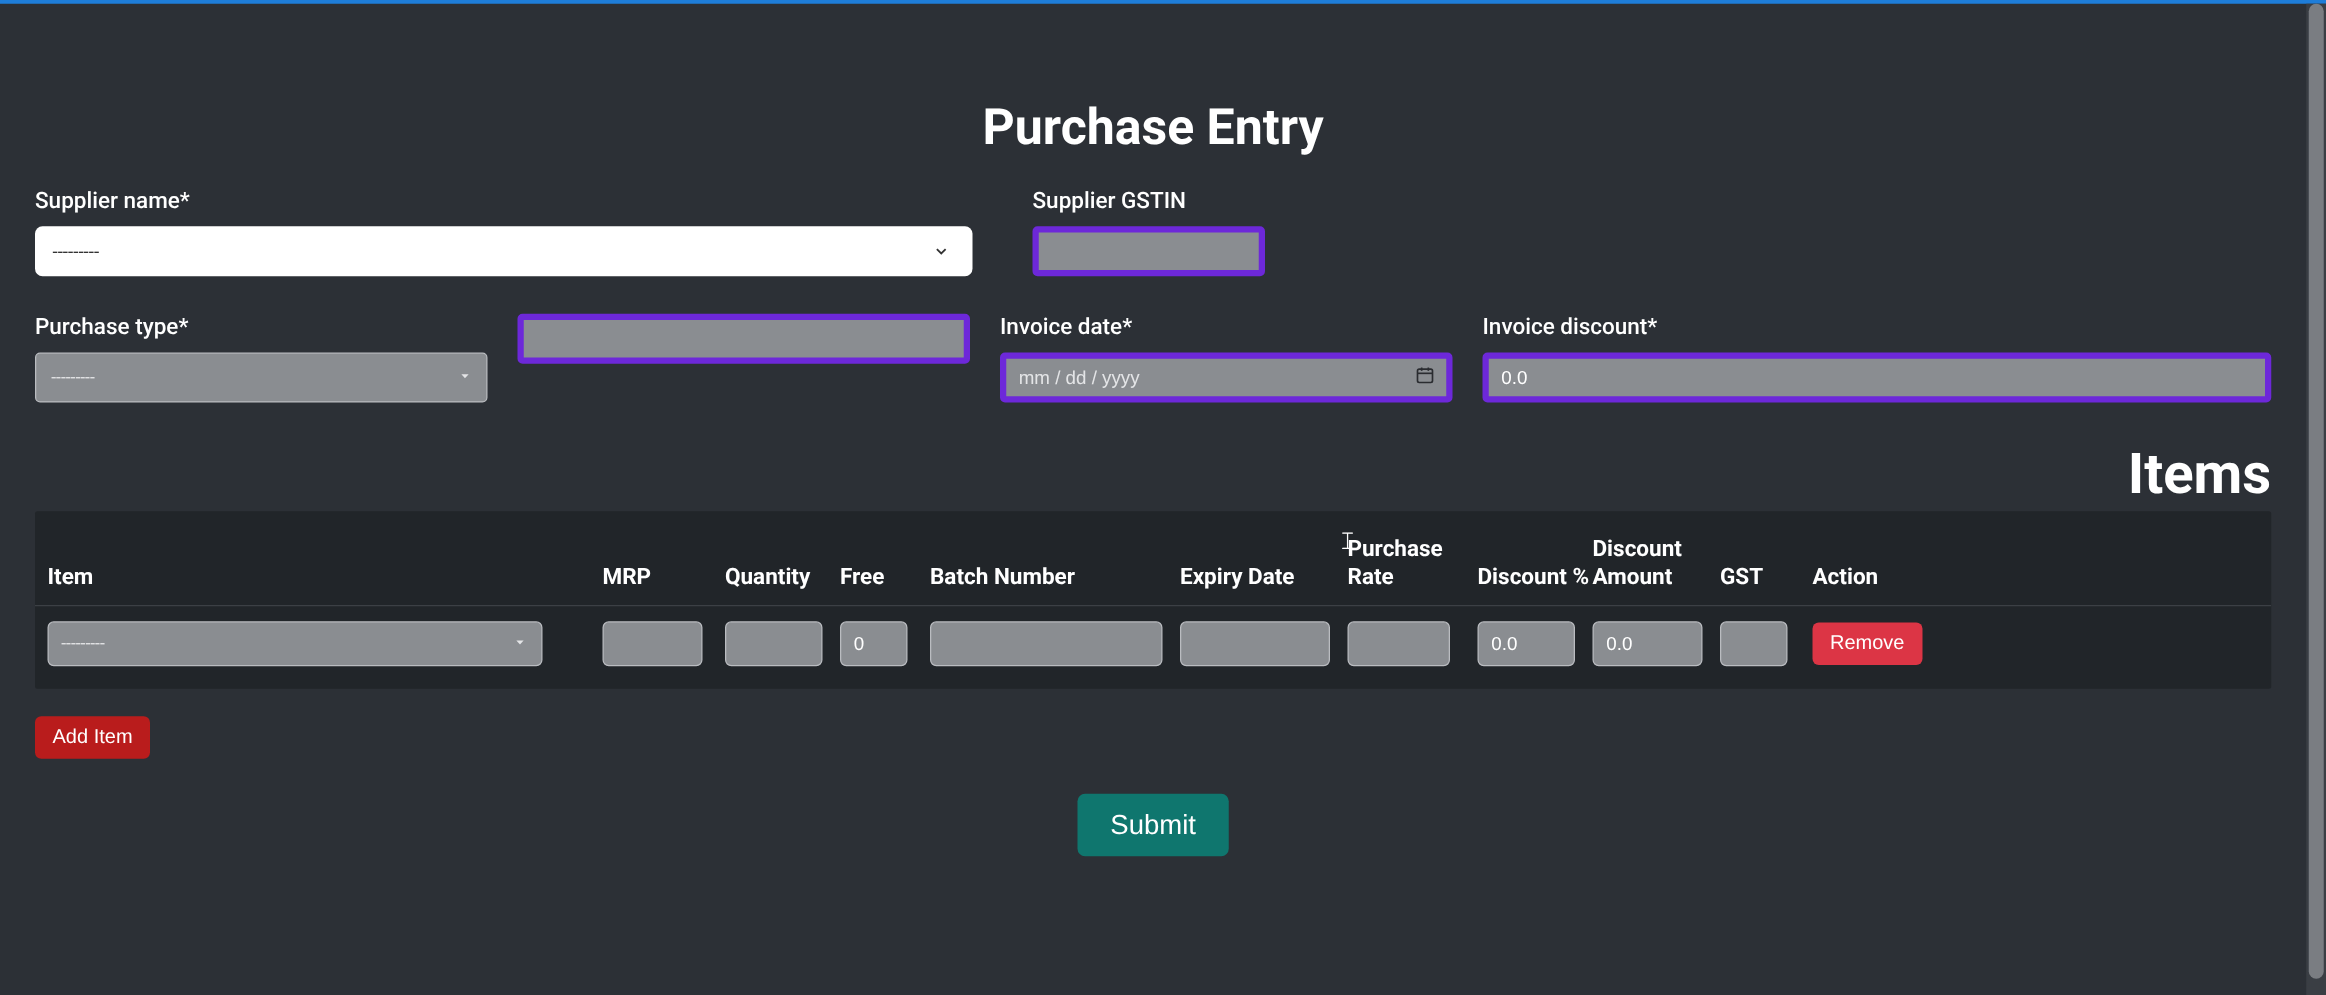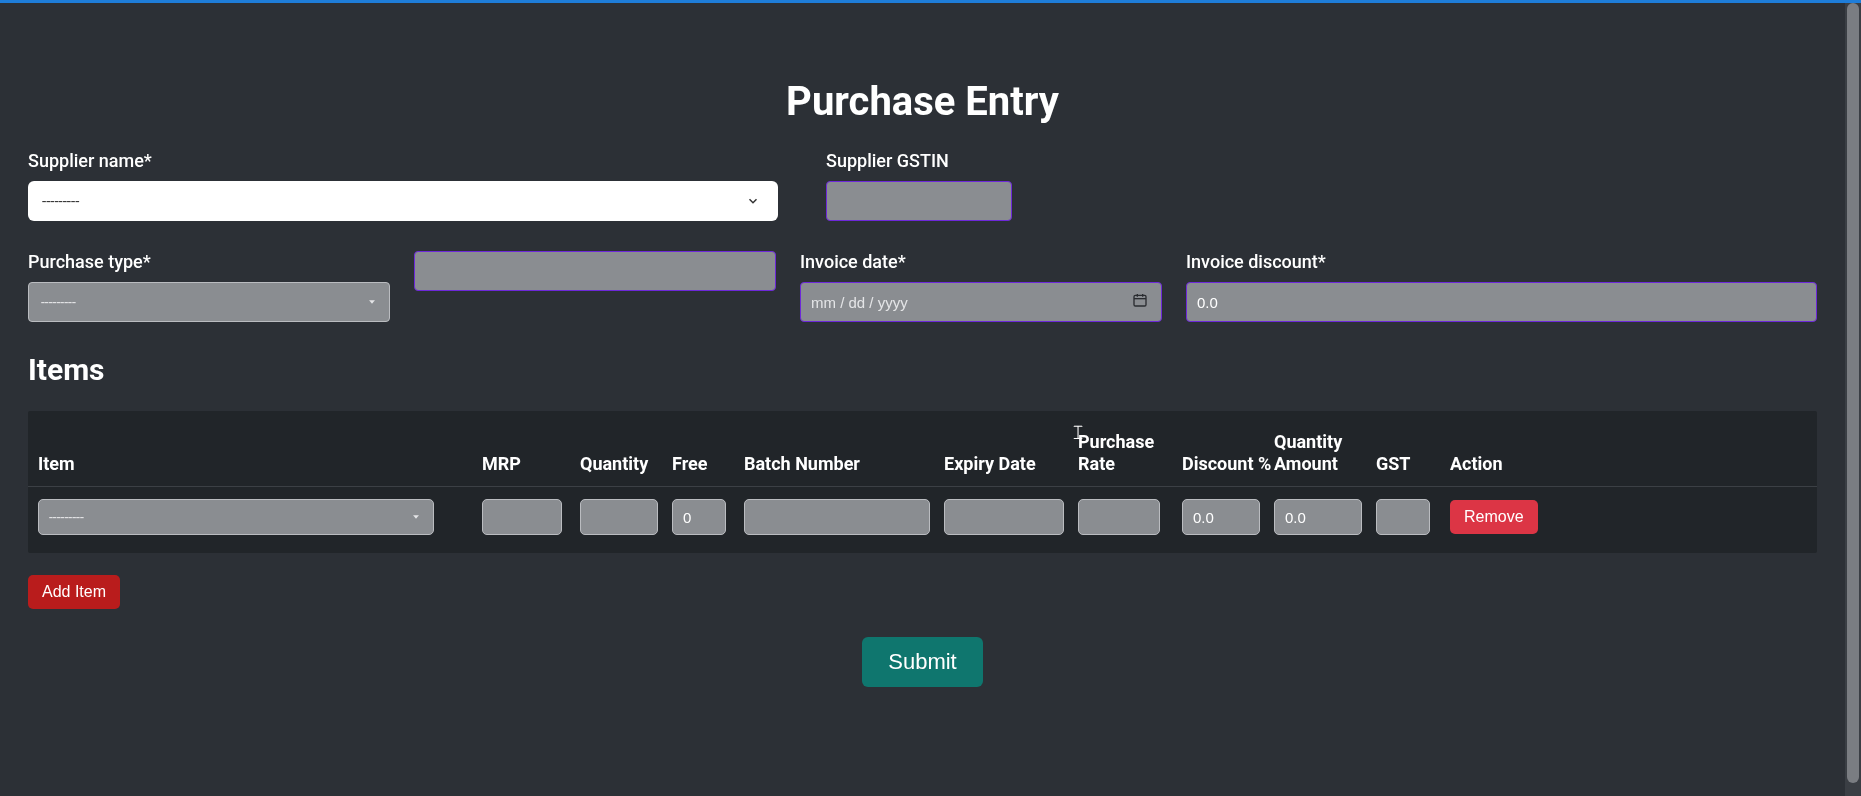--- a/index.html
+++ b/index.html
@@ -77,21 +77,21 @@
   }
   .chevron-down {
     position: absolute;
     right: 18px;
     top: 50%;
     transform: translateY(-50%);
   }
   .chevron-down svg { display: block; }
   .input-gray {
     background: #8a8d91;
-    border: 1px solid #6d28d9;
+    border: 5px solid #6d28d9;
     height: 40px;
     border-radius: 4px;
     color: #fff;
     padding: 0 10px;
     font-size: 15px;
     outline: none;
   }
   .input-gray::placeholder { color: #e4e5e7; }
   
   .purchase-type-field { width: 362px; }
@@ -125,24 +125,25 @@
     top: 50%;
     transform: translateY(-50%);
     pointer-events: none;
   }
   .input-with-icon input {
     padding-right: 40px;
     width: 100%;
   }
   
   h2.items-heading {
-    font-size: 30px;
+    font-size: 45px;
     font-weight: 700;
     margin-top: 30px;
-    margin-bottom: 24px;
+    margin-bottom: 4px;
+    text-align: right;
   }
   .items-table {
     background: #212529;
     border-radius: 2px;
     overflow: hidden;
   }
   .items-header {
     display: flex;
     padding: 20px 10px 12px 10px;
     border-bottom: 1px solid #3c4045;
@@ -295,21 +296,21 @@
   <div class="items-table">
     <div class="items-header">
       <div class="th col-item">Item</div>
       <div class="th col-mrp">MRP</div>
       <div class="th col-qty">Quantity</div>
       <div class="th col-free">Free</div>
       <div class="th col-batch">Batch Number</div>
       <div class="th col-expiry">Expiry Date</div>
       <div class="th col-rate">Purchase Rate</div>
       <div class="th col-discp">Discount %</div>
-      <div class="th col-disca">Quantity Amount</div>
+      <div class="th col-disca">Discount Amount</div>
       <div class="th col-gst">GST</div>
       <div class="th col-action">Action</div>
     </div>
     <div class="items-row">
       <div class="col-item">
         <div class="item-select">
           <span>---------</span>
           <span class="select-caret">
             <svg width="10" height="10" viewBox="0 0 24 24" fill="#e4e5e7">
                 <polygon points="5,8 19,8 12,16"></polygon>

